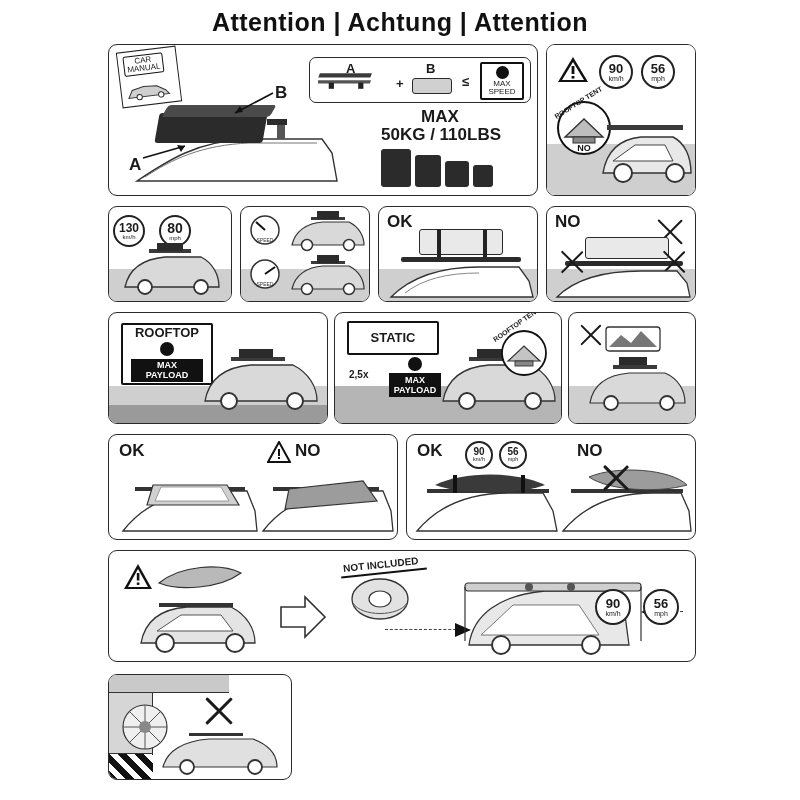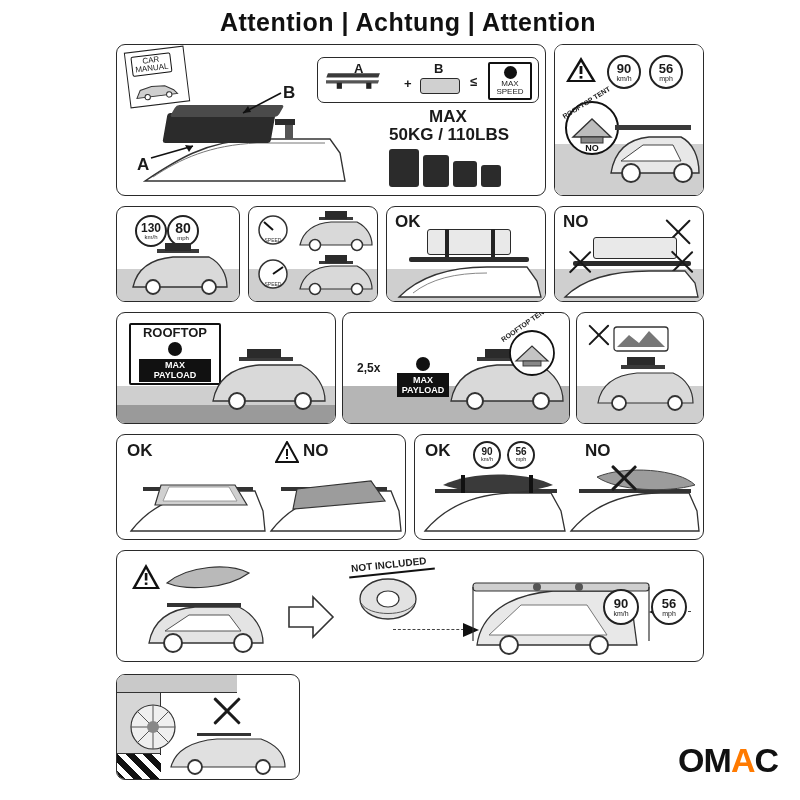--- a/index.html
+++ b/index.html
@@ -5,21 +5,21 @@
   * { box-sizing: border-box; }
   html, body { margin:0; padding:0; }
   body {
     width:800px; height:800px;
     background:#ffffff;
     font-family:"Liberation Sans", sans-serif;
     color:#1a1a1a;
     position:relative;
     overflow:hidden;
   }
-  .sheet { position:absolute; inset:0;margin-left:8px; }
+  .sheet { position:absolute; inset:0; }
   .title {
     position:absolute; top:8px; left:0; width:800px;
     text-align:center; font-size:25px; font-weight:700; letter-spacing:.5px;
     color:#111;
   }
   .panel {
     position:absolute;
     border:1.6px solid #2a2a2a;
     border-radius:9px;
     background:#fff;
@@ -208,21 +208,21 @@
         <path d="M8 70 C 12 46, 26 36, 46 34 L 78 34 C 90 40, 96 54, 96 70 Z" fill="#e8e8e8" stroke="#333" stroke-width="1.4"></path>
         <path d="M18 58 L 40 42 L 70 42 L 78 58 Z" fill="#fff" stroke="#444" stroke-width="1"></path>
         <circle cx="28" cy="70" r="9" fill="#fff" stroke="#333" stroke-width="2"></circle>
         <circle cx="80" cy="70" r="9" fill="#fff" stroke="#333" stroke-width="2"></circle>
       </svg>
     </div>
   </div>
 
   <div class="panel" style="left:108px; top:206px; width:124px; height:96px;">
     <div class="ground"></div>
-    <div class="badge" style="left:18px; top:8px; width:32px; height:32px;">
+    <div class="badge" style="left:4px; top:8px; width:32px; height:32px;">
       <span class="v" style="font-size:12px;">130</span>
       <span class="u" style="font-size:6px;">km/h</span>
     </div>
     <div class="badge" style="left:50px; top:8px; width:32px; height:32px;">
       <span class="v" style="font-size:14px;">80</span>
       <span class="u" style="font-size:6px;">mph</span>
     </div>
     <div class="carwrap" style="left:12px; top:36px; width:104px; height:56px;">
       <svg viewBox="0 0 104 56">
         <rect x="28" y="6" width="42" height="4" fill="#3a3a3a"></rect>
@@ -313,21 +313,24 @@
         <rect x="38" y="2" width="34" height="9" fill="#2b2b2b"></rect>
         <path d="M4 54 C 8 32, 24 20, 50 18 L 92 18 C 108 26, 116 40, 116 54 Z" fill="#d9d9d9" stroke="#333" stroke-width="1.3"></path>
         <circle cx="28" cy="54" r="8" fill="#fff" stroke="#333" stroke-width="2"></circle>
         <circle cx="94" cy="54" r="8" fill="#fff" stroke="#333" stroke-width="2"></circle>
       </svg>
     </div>
   </div>
 
   <div class="panel" style="left:334px; top:312px; width:228px; height:112px;">
     <div class="ground dark"></div>
-    <div class="lbl mid" style="left:14px; top:48px; font-size:12px;">2,5x</div>
+    <div class="plaque" style="left:12px; top:8px; width:92px; height:34px;">
+      <div class="lbl mid" style="position:static; font-size:13px;">STATIC</div>
+    </div>
+    <div class="lbl mid" style="left:14px; top:56px; font-size:10px;">2,5x</div>
     <div style="position:absolute; left:54px; top:44px; width:52px; text-align:center;">
       <div style="width:14px;height:14px;border-radius:50%;background:#111;margin:0 auto 2px;"></div>
       <div style="background:#111;color:#fff;padding:2px 0;">
         <div style="font-size:9px;font-weight:700;">MAX</div>
         <div style="font-size:9px;font-weight:700;">PAYLOAD</div>
       </div>
     </div>
     <div class="carwrap" style="left:104px; top:34px; width:124px; height:70px;">
       <svg viewBox="0 0 124 70">
         <rect x="30" y="10" width="54" height="4" fill="#3a3a3a"></rect>
@@ -497,17 +500,14 @@
     <div class="carwrap" style="left:50px; top:50px; width:128px; height:54px;">
       <svg viewBox="0 0 128 54">
         <rect x="30" y="8" width="54" height="3" fill="#333"></rect>
         <path d="M4 42 C 8 26, 24 16, 50 14 L 94 14 C 110 20, 118 30, 118 42 Z" fill="#e0e0e0" stroke="#333" stroke-width="1.2"></path>
         <circle cx="28" cy="42" r="7" fill="#fff" stroke="#333" stroke-width="1.8"></circle>
         <circle cx="96" cy="42" r="7" fill="#fff" stroke="#333" stroke-width="1.8"></circle>
       </svg>
     </div>
   </div>
 
-  <div class="omac">
-    <span>OM<span style="color:#ff7a00">A</span>C</span>
-  </div>
 
 </div>
 
 </body></html>

